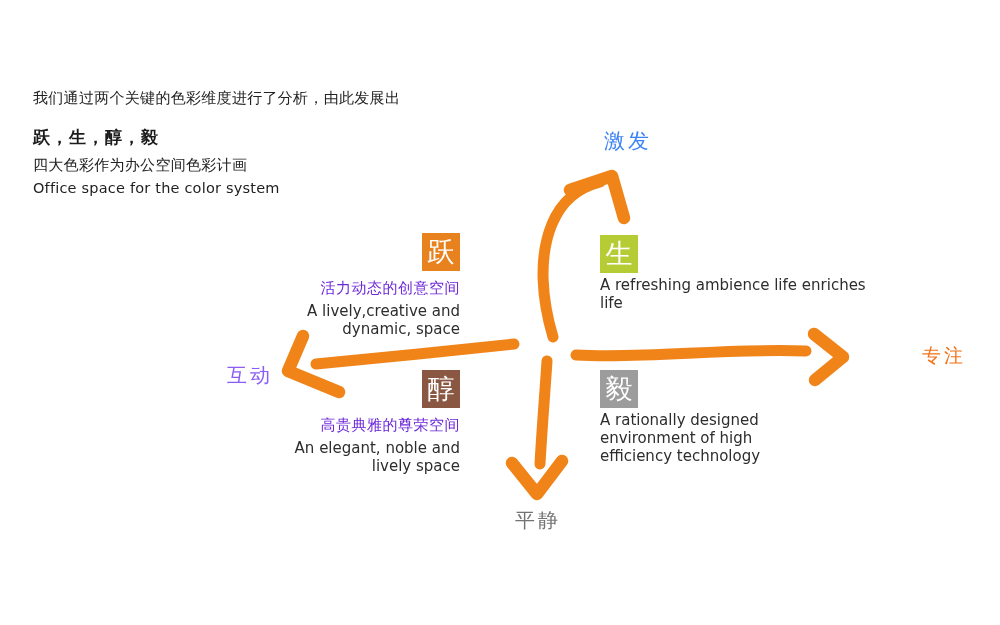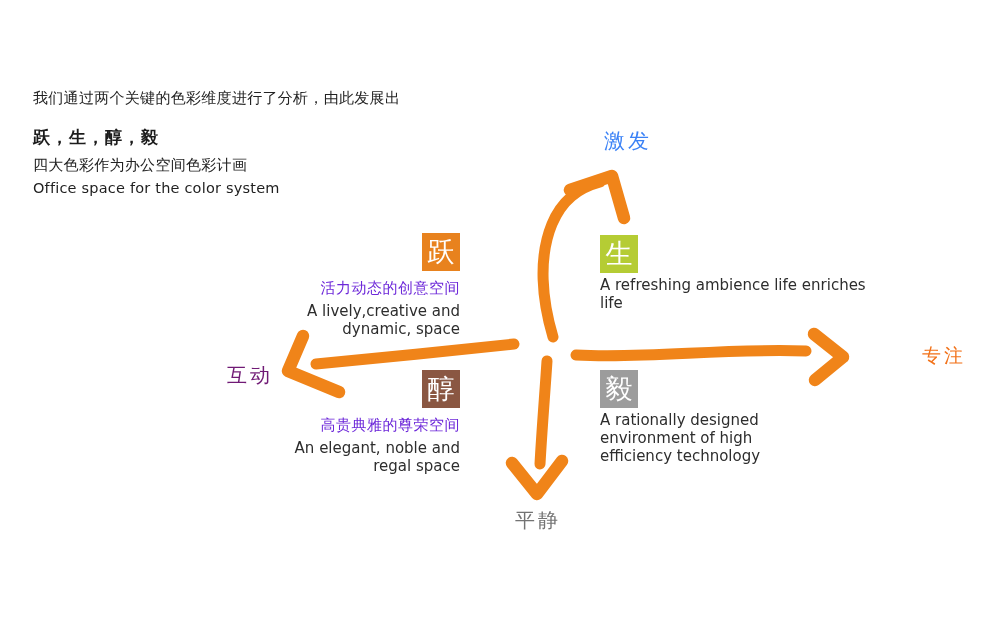--- a/index.html
+++ b/index.html
@@ -66,39 +66,39 @@
     <path class="axis-head" d="M 570 190 L 612 176 L 624 218" stroke="#f08419"></path>
     <path class="axis-shaft" d="M 547 361 C 545 392 542 428 540 464" stroke="#f08419"></path>
     <path class="axis-head" d="M 512 463 L 537 494 L 562 461" stroke="#f08419"></path>
     <path class="axis-shaft" d="M 514 344 C 450 351 380 358 316 364" stroke="#f08419"></path>
     <path class="axis-head" d="M 303 336 L 288 371 L 339 392" stroke="#f08419"></path>
     <path class="axis-shaft" d="M 576 355 C 650 359 720 348 806 351" stroke="#f08419"></path>
     <path class="axis-head" d="M 814 334 L 843 357 L 815 380" stroke="#f08419"></path>
   </svg>
 
   <div class="axis-label axis-label-top" style="color: #3b82f6;">激发</div>
-  <div class="axis-label axis-label-left" style="color: #701a75; text-align: right;">互动</div>
+  <div class="axis-label axis-label-left" style="color: #8b5cf6; text-align: right;">互动</div>
   <div class="axis-label axis-label-right" style="color: rgb(242, 115, 27);">专注</div>
   <div class="axis-label axis-label-bottom" style="color: #737373;">平静</div>
 
   <div class="quad q-tl">
     <div class="quad-box" style="background-color: rgb(232, 130, 30);">跃</div>
     <div class="quad-zh">活力动态的创意空间</div>
     <div class="quad-en">A lively,creative and dynamic, space</div>
   </div>
 
   <div class="quad q-tr">
     <div class="quad-box" style="background-color: rgb(181, 204, 52);">生</div>
     <div class="quad-en">A refreshing ambience life enriches life</div>
   </div>
 
   <div class="quad q-bl">
     <div class="quad-box" style="background-color: rgb(138, 87, 66);">醇</div>
     <div class="quad-zh">高贵典雅的尊荣空间</div>
-    <div class="quad-en">An elegant, noble and regal space</div>
+    <div class="quad-en">An elegant, noble and lively space</div>
   </div>
 
   <div class="quad q-br">
     <div class="quad-box" style="background-color: rgb(156, 156, 156);">毅</div>
     <div class="quad-en">A rationally designed environment of high efficiency technology</div>
   </div>
 
 </div>
 
 </body></html>

